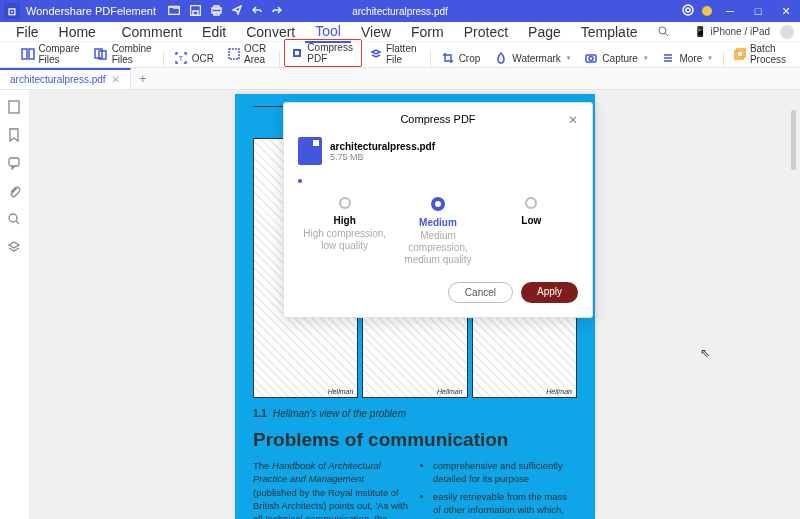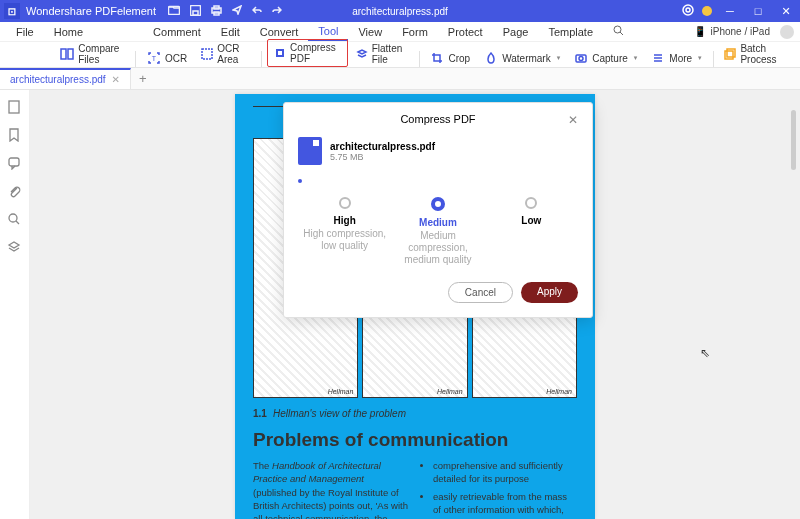--- a/index.html
+++ b/index.html
@@ -12,21 +12,21 @@
 .title-bar .tb-icons { display: flex; gap: 10px; margin-left: 12px; }
 .title-bar .tb-icons span { opacity: .9; font-size: 10px; }
 .title-bar .doc-name { position: absolute; left: 50%; transform: translateX(-50%); font-size: 10px; }
 .title-bar .right { margin-left: auto; display: flex; gap: 8px; align-items: center; }
 .title-bar .right .dot { width: 10px; height: 10px; border-radius: 50%; }
 .title-bar .wc { width: 20px; text-align: center; font-size: 11px; }
 .title-bar svg { stroke: #fff; fill: none; stroke-width: 1.5; }
 
 
 .menu-bar { height: 20px; display: flex; align-items: center; padding: 0 6px; border-bottom: 1px solid #f0f0f0; }
-.menu-bar .m { padding: 2px 10px; font-size: 11px; color: #333; cursor: pointer; }
+.menu-bar .m { padding: 2px 10px; font-size: 14px; color: #333; cursor: pointer; }
 .menu-bar .m.active { color: #4356e0; border-bottom: 2px solid #4356e0; }
 .menu-bar .spacer { flex: 1; }
 .menu-bar .end { font-size: 10px; color: #444; display: flex; align-items: center; gap: 4px; margin-left: 10px; }
 .end .avatar { width: 14px; height: 14px; border-radius: 50%; background: #ddd; }
 
 
 .toolbar { height: 26px; display: flex; align-items: flex-end; padding: 0 6px; border-bottom: 1px solid #e5e5e5; gap: 2px; }
 .tool { display: flex; align-items: center; gap: 4px; padding: 2px 6px; font-size: 10px; color: #333; cursor: pointer; }
 .tool .ti { width: 14px; height: 14px; display: flex; align-items: center; justify-content: center; }
 .tool.sel { border: 1px solid #e03a3a; border-radius: 2px; }
@@ -158,20 +158,29 @@
   <div style="width:60px"></div>
   <div class="tool">
       <span class="ti">
         <svg width="14" height="12" viewBox="0 0 14 12">
           <rect x="1" y="1" width="5" height="10"></rect>
           <rect x="8" y="1" width="5" height="10"></rect>
         </svg>
       </span>
       <span>Compare Files</span>
     </div>
+  <div class="tool">
+      <span class="ti">
+        <svg width="14" height="12" viewBox="0 0 14 12">
+          <rect x="1" y="1" width="7" height="9"></rect>
+          <rect x="5" y="3" width="7" height="8"></rect>
+        </svg>
+      </span>
+      <span>Combine Files</span>
+    </div>
   <div class="sep"></div>
   <div class="tool">
       <span class="ti">
         <svg width="12" height="12" viewBox="0 0 12 12">
           <path d="M1 3V1H3M9 1H11V3M11 9V11H9M3 11H1V9"></path>
           <text x="6" y="9" font-size="7" text-anchor="middle" fill="#4356e0" stroke="none">T</text>
         </svg>
       </span>
       <span>OCR</span>
     </div>

